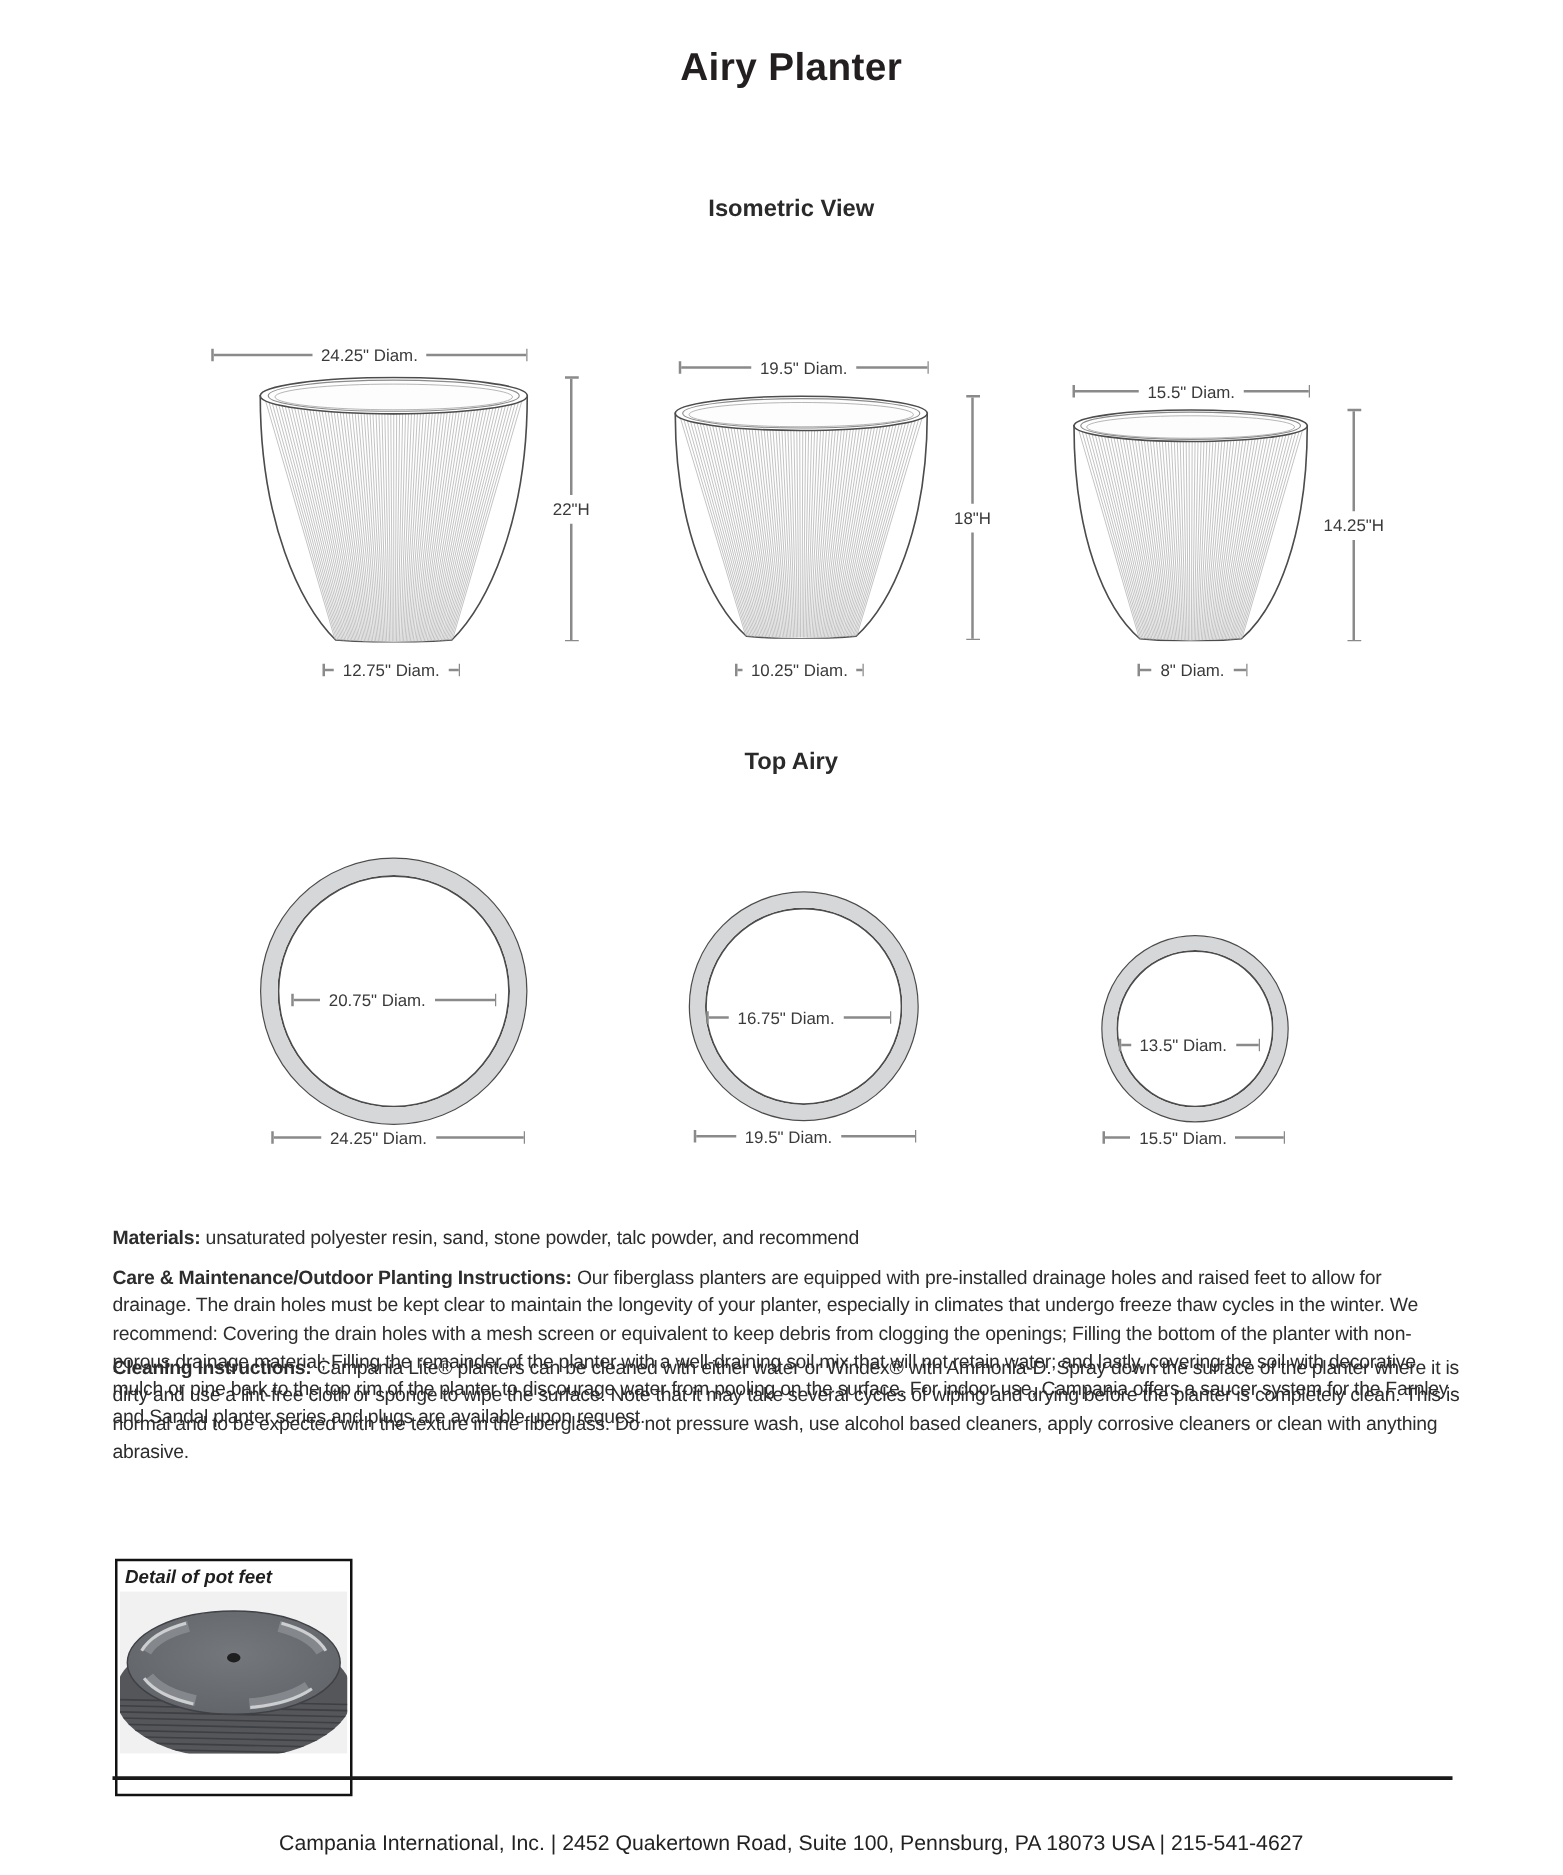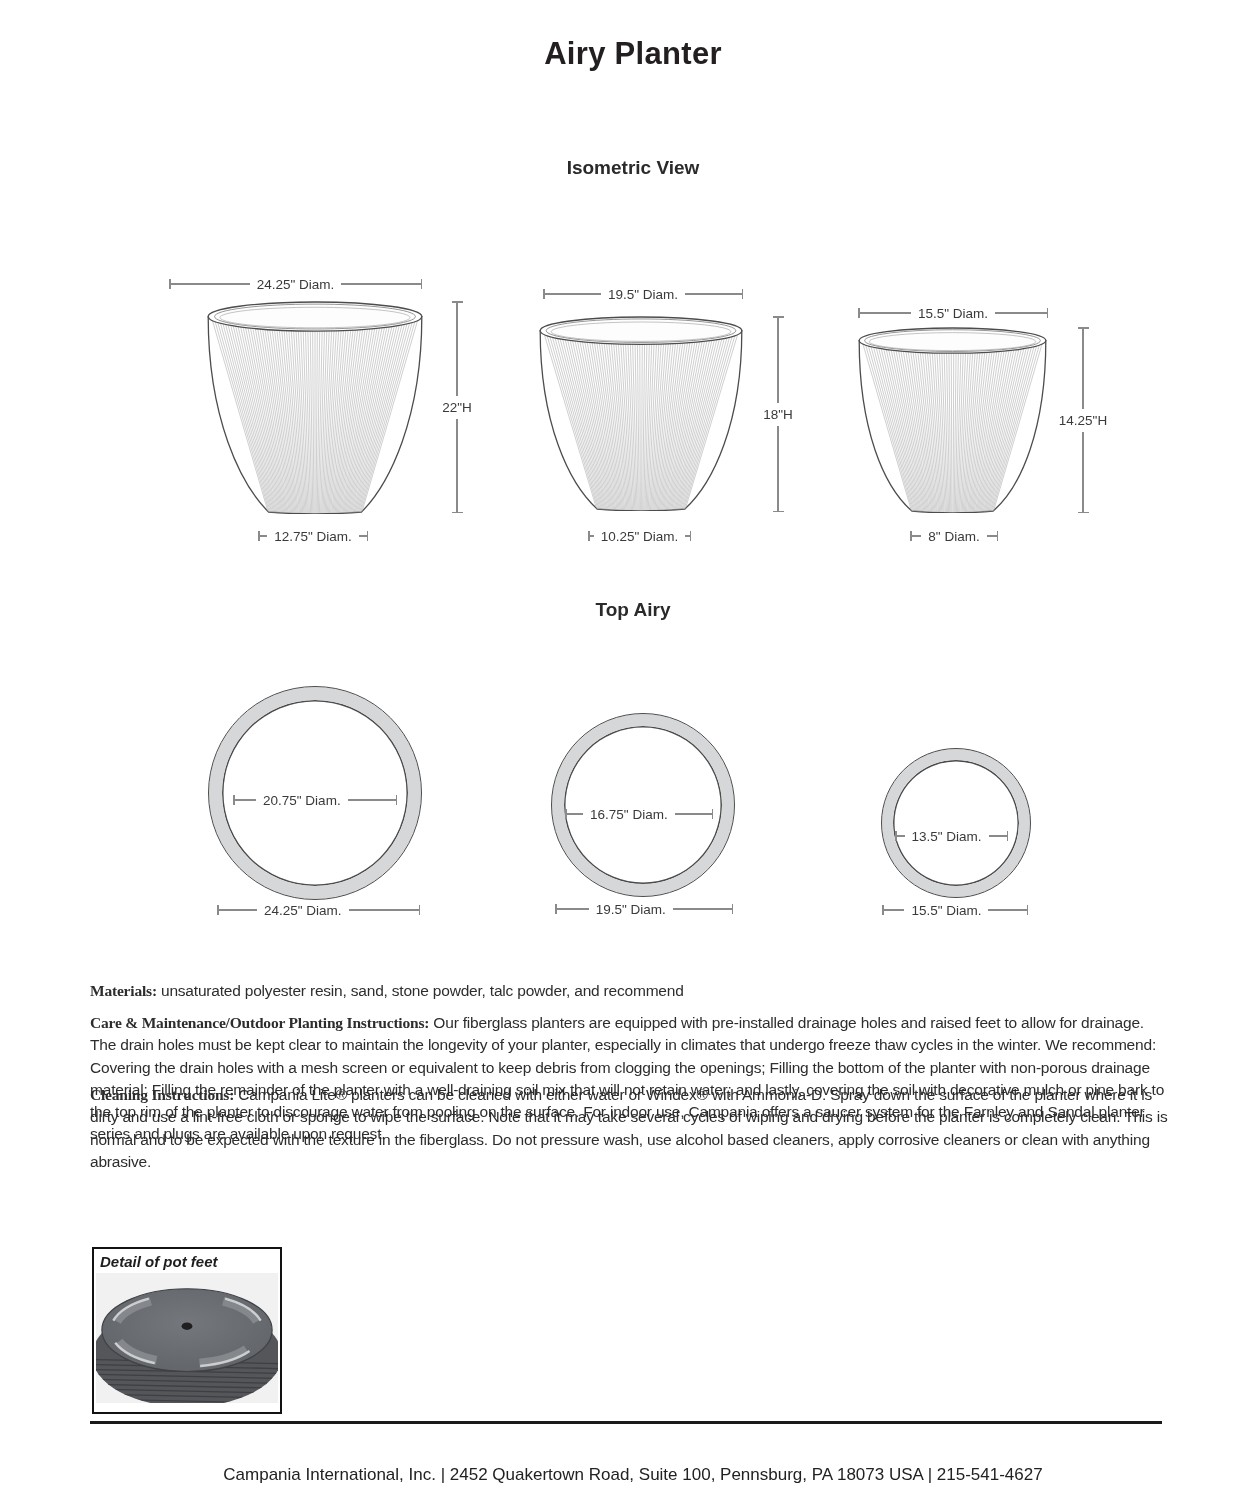--- a/index.html
+++ b/index.html
@@ -29,23 +29,23 @@
   .vdim .vseg{flex:1;width:1.4px;background:#8a8a8a;}
   .vdim .lab{padding:4px 0;}
 
   
   .ring{position:absolute;box-sizing:border-box;border-radius:50%;background:#fff;
         border-style:solid;border-color:#d6d7d9;
         outline:1.5px solid #4c4c4c;box-shadow:inset 0 0 0 1.5px #4c4c4c;}
 
   .bodytext{position:absolute;left:90px;width:1078px;font-size:15.5px;
             line-height:22.3px;letter-spacing:-0.2px;color:#2d2d2d;}
-  .bodytext b{font-weight:bold;font-family:Liberation Serif, serif;}
-
-  .detail-box{position:absolute;left:92px;top:1247px;width:190px;height:167px;
+  .bodytext b{font-weight:bold;}
+
+  .detail-box{position:absolute;left:92px;top:1247px;width:190px;height:190px;
               box-sizing:border-box;border:2px solid #121212;background:#fff;
               padding:2px;}
   .detail-label{font-size:15px;font-weight:bold;font-style:italic;color:#1e1e1e;
                 padding:2px 4px 3px 4px;}
   .detail-photo{display:block;width:100%;height:130px;}
 
   .footer-rule{position:absolute;left:90px;top:1421px;width:1072px;height:3px;background:#1a1a1a;}
   .footer-line{position:absolute;left:0;width:100%;text-align:center;font-size:17px;color:#222;margin-top:36px;}
   .footer-line1{top:1429px;}
   .footer-line2{top:1451px;}

